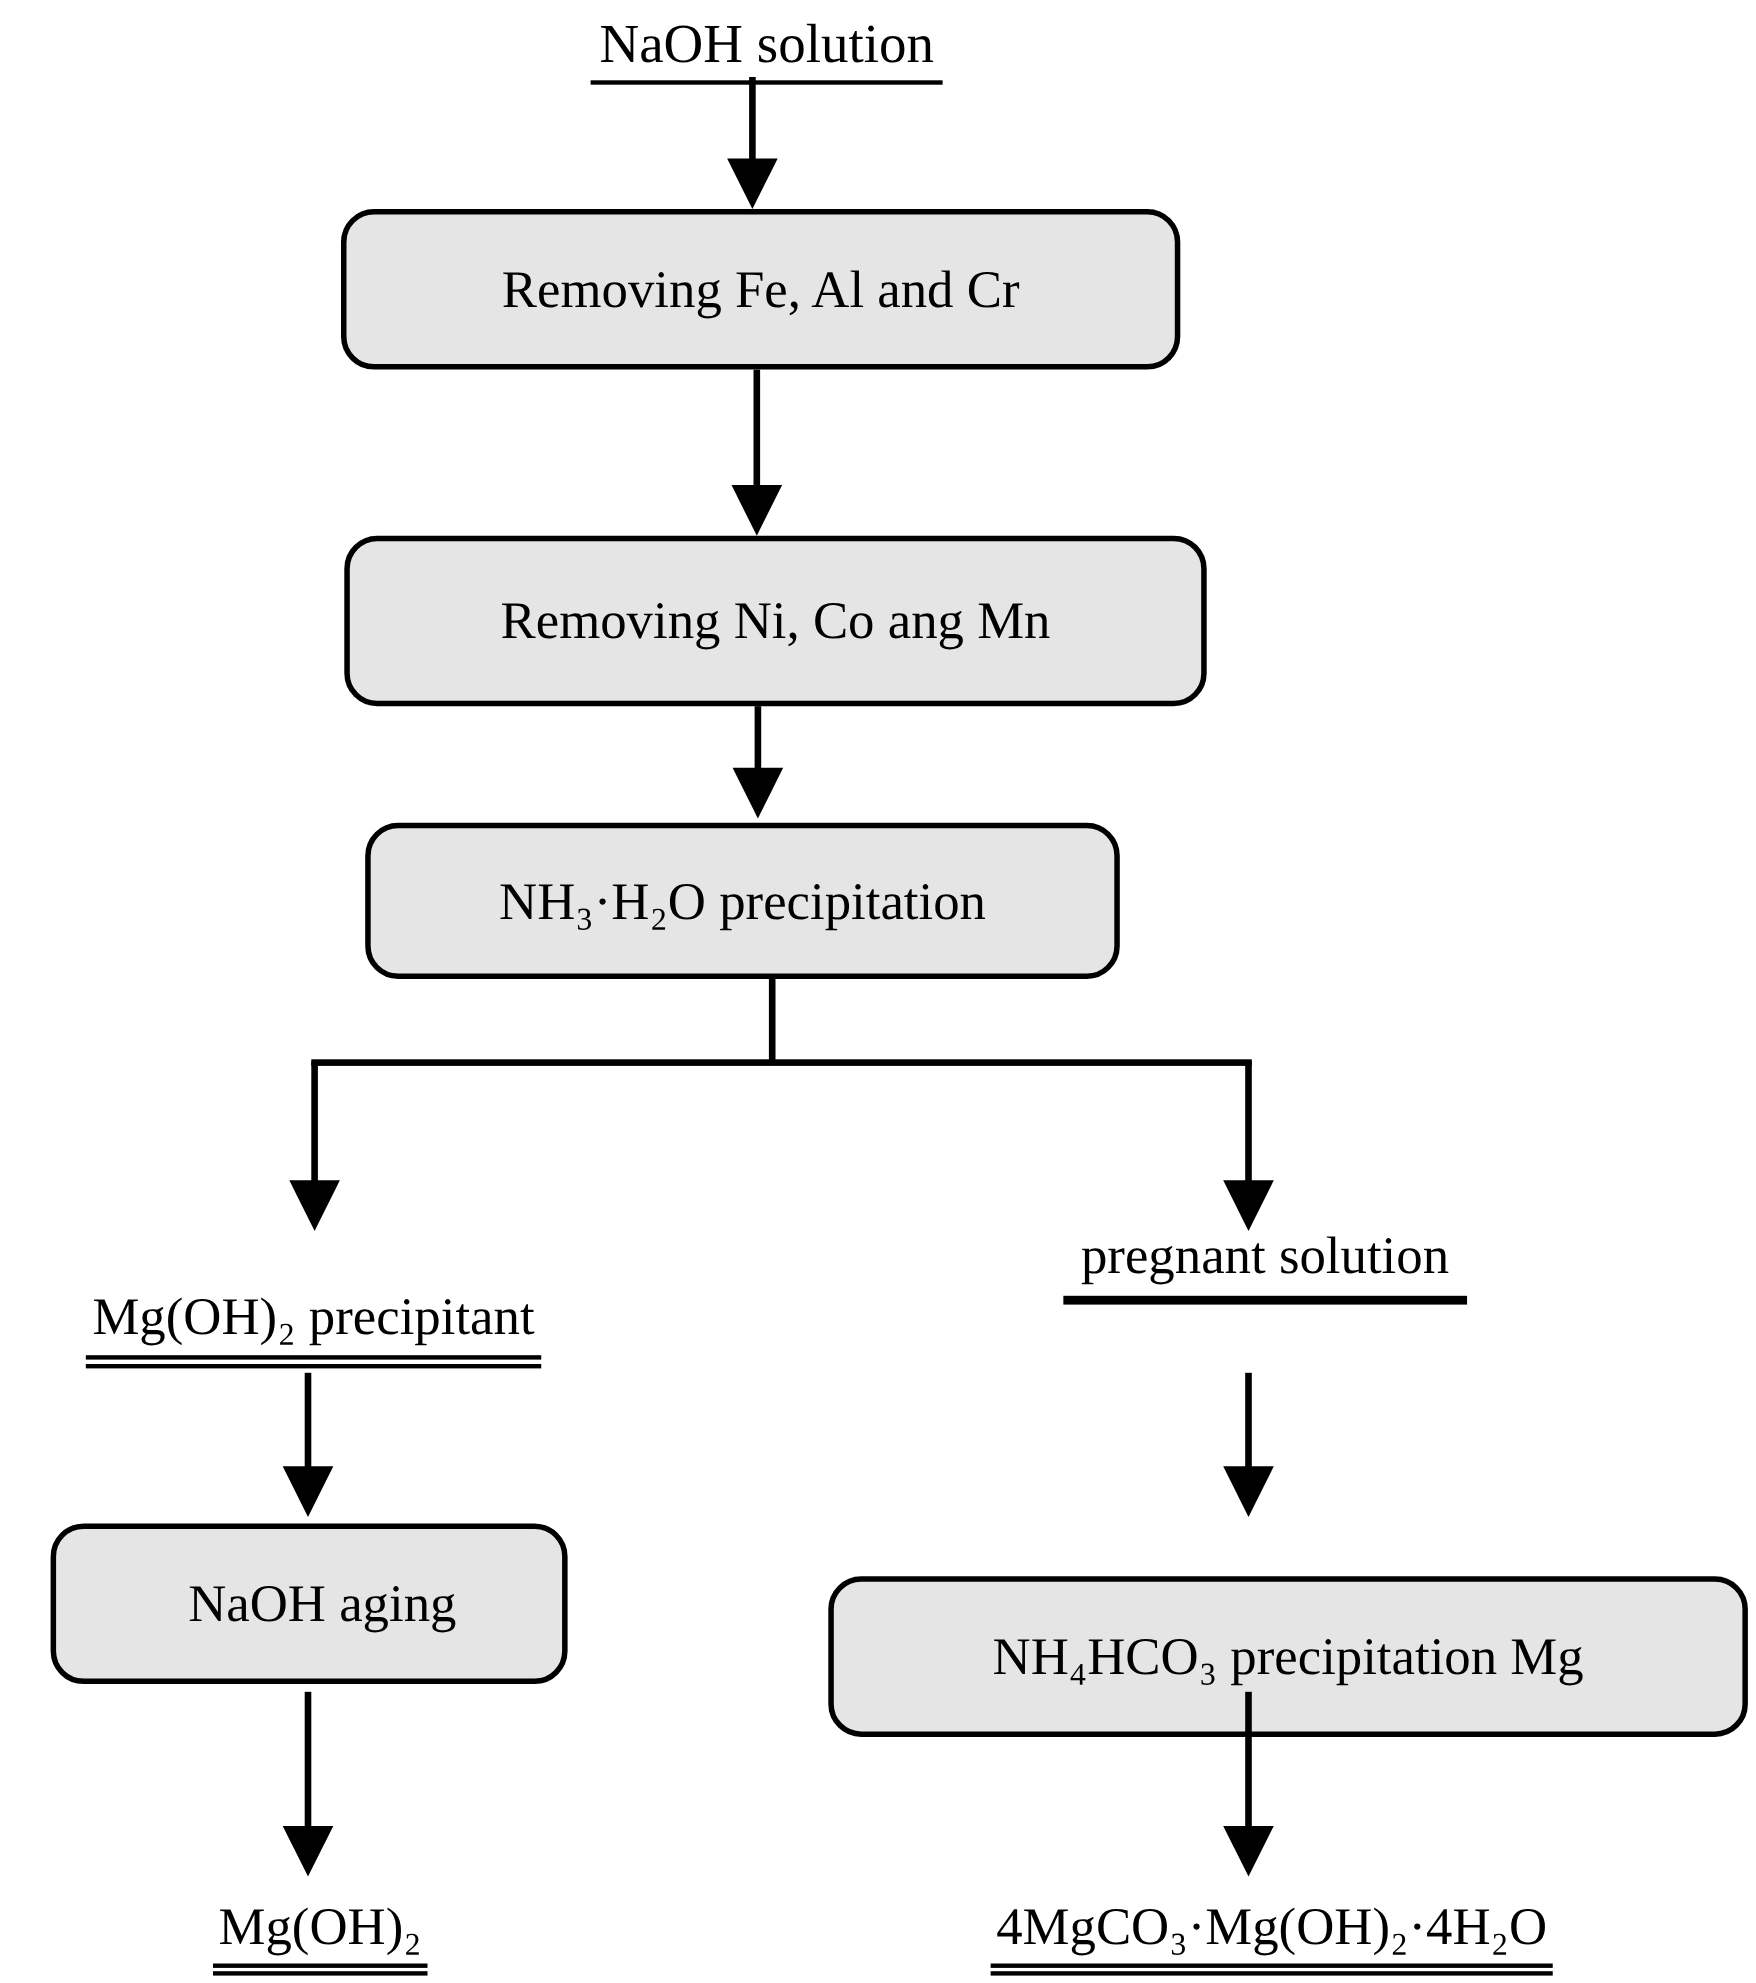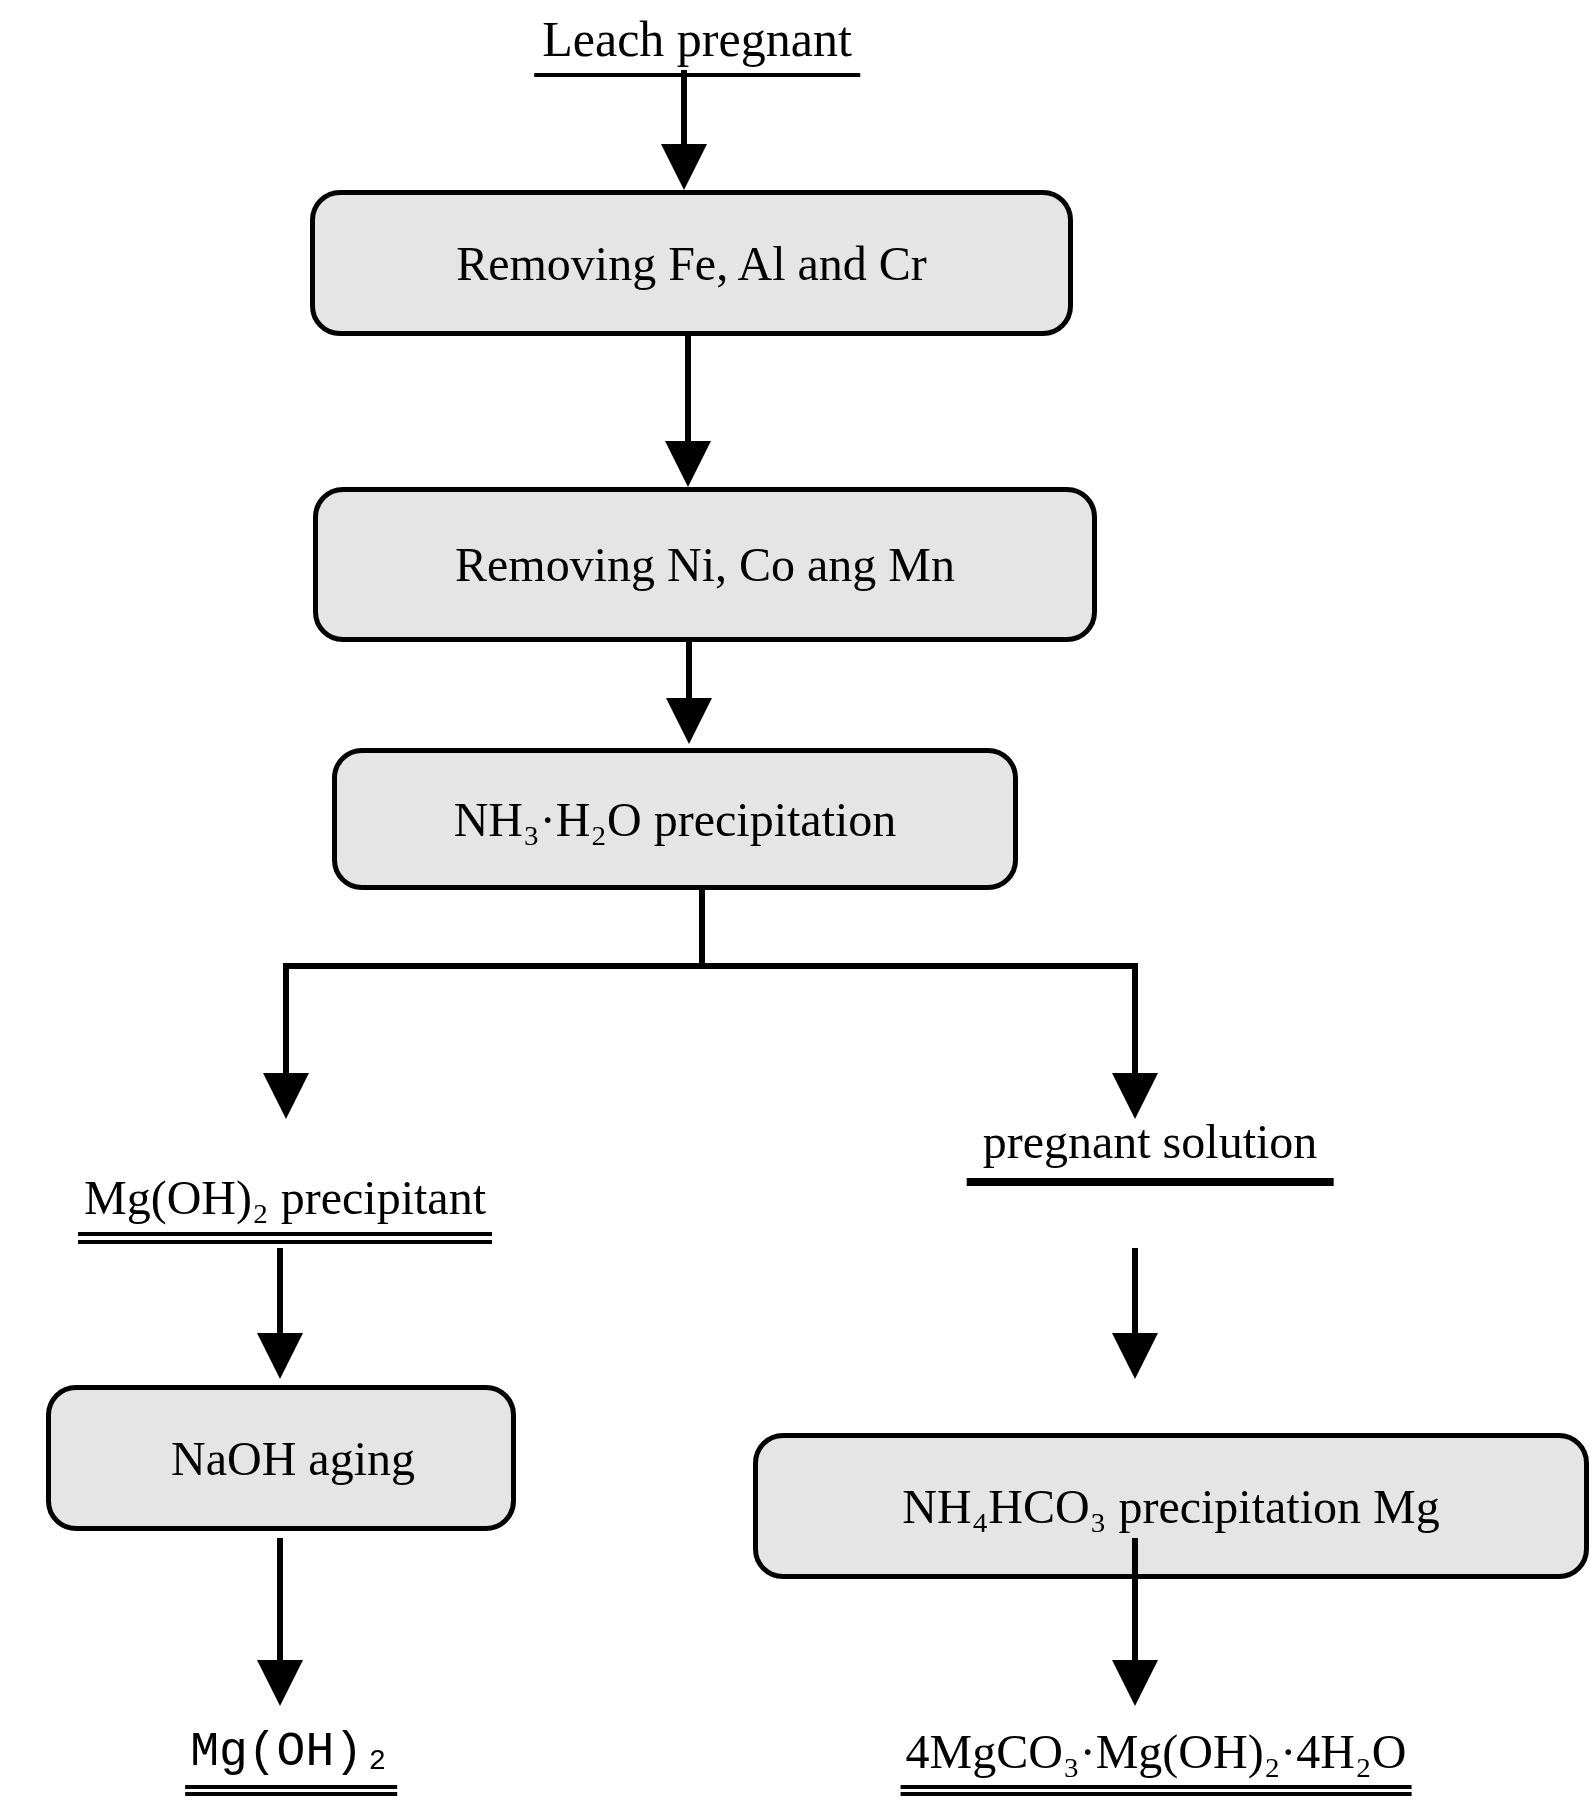--- a/index.html
+++ b/index.html
@@ -44,21 +44,21 @@
     border-right:23px solid transparent;
     border-top:46px solid #000;
   }
   .line{position:absolute;background:#000;}
 </style>
 </head>
 <body>
 
 <div class="canvas">
 
-  <div class="lbl u-title" style="left:697px;top:8px;font-size:50px;">Leach pregnant</div>
+  <div class="lbl u-title" style="left:697px;top:8px;font-size:50px;">NaOH solution</div>
 
   <div class="varrow" style="left:661px;top:70px;height:120px;">
     <div class="stem"></div>
     <div class="head"></div>
   </div>
 
   <div class="box" style="left:310px;top:190px;width:763px;height:146px;">
     <span>Removing Fe, Al and Cr</span>
   </div>
 
@@ -118,17 +118,17 @@
   <div class="varrow" style="left:257px;top:1538px;height:168px;">
     <div class="stem"></div>
     <div class="head"></div>
   </div>
 
   <div class="varrow" style="left:1112px;top:1538px;height:168px;">
     <div class="stem"></div>
     <div class="head"></div>
   </div>
 
-  <div class="lbl u-double" style="left:291px;top:1722px;font-family:Liberation Mono, monospace;">Mg(OH)₂</div>
+  <div class="lbl u-double" style="left:291px;top:1722px;">Mg(OH)₂</div>
 
   <div class="lbl u-double" style="left:1156px;top:1722px;">4MgCO₃·Mg(OH)₂·4H₂O</div>
 
 </div>
 
 </body></html>

